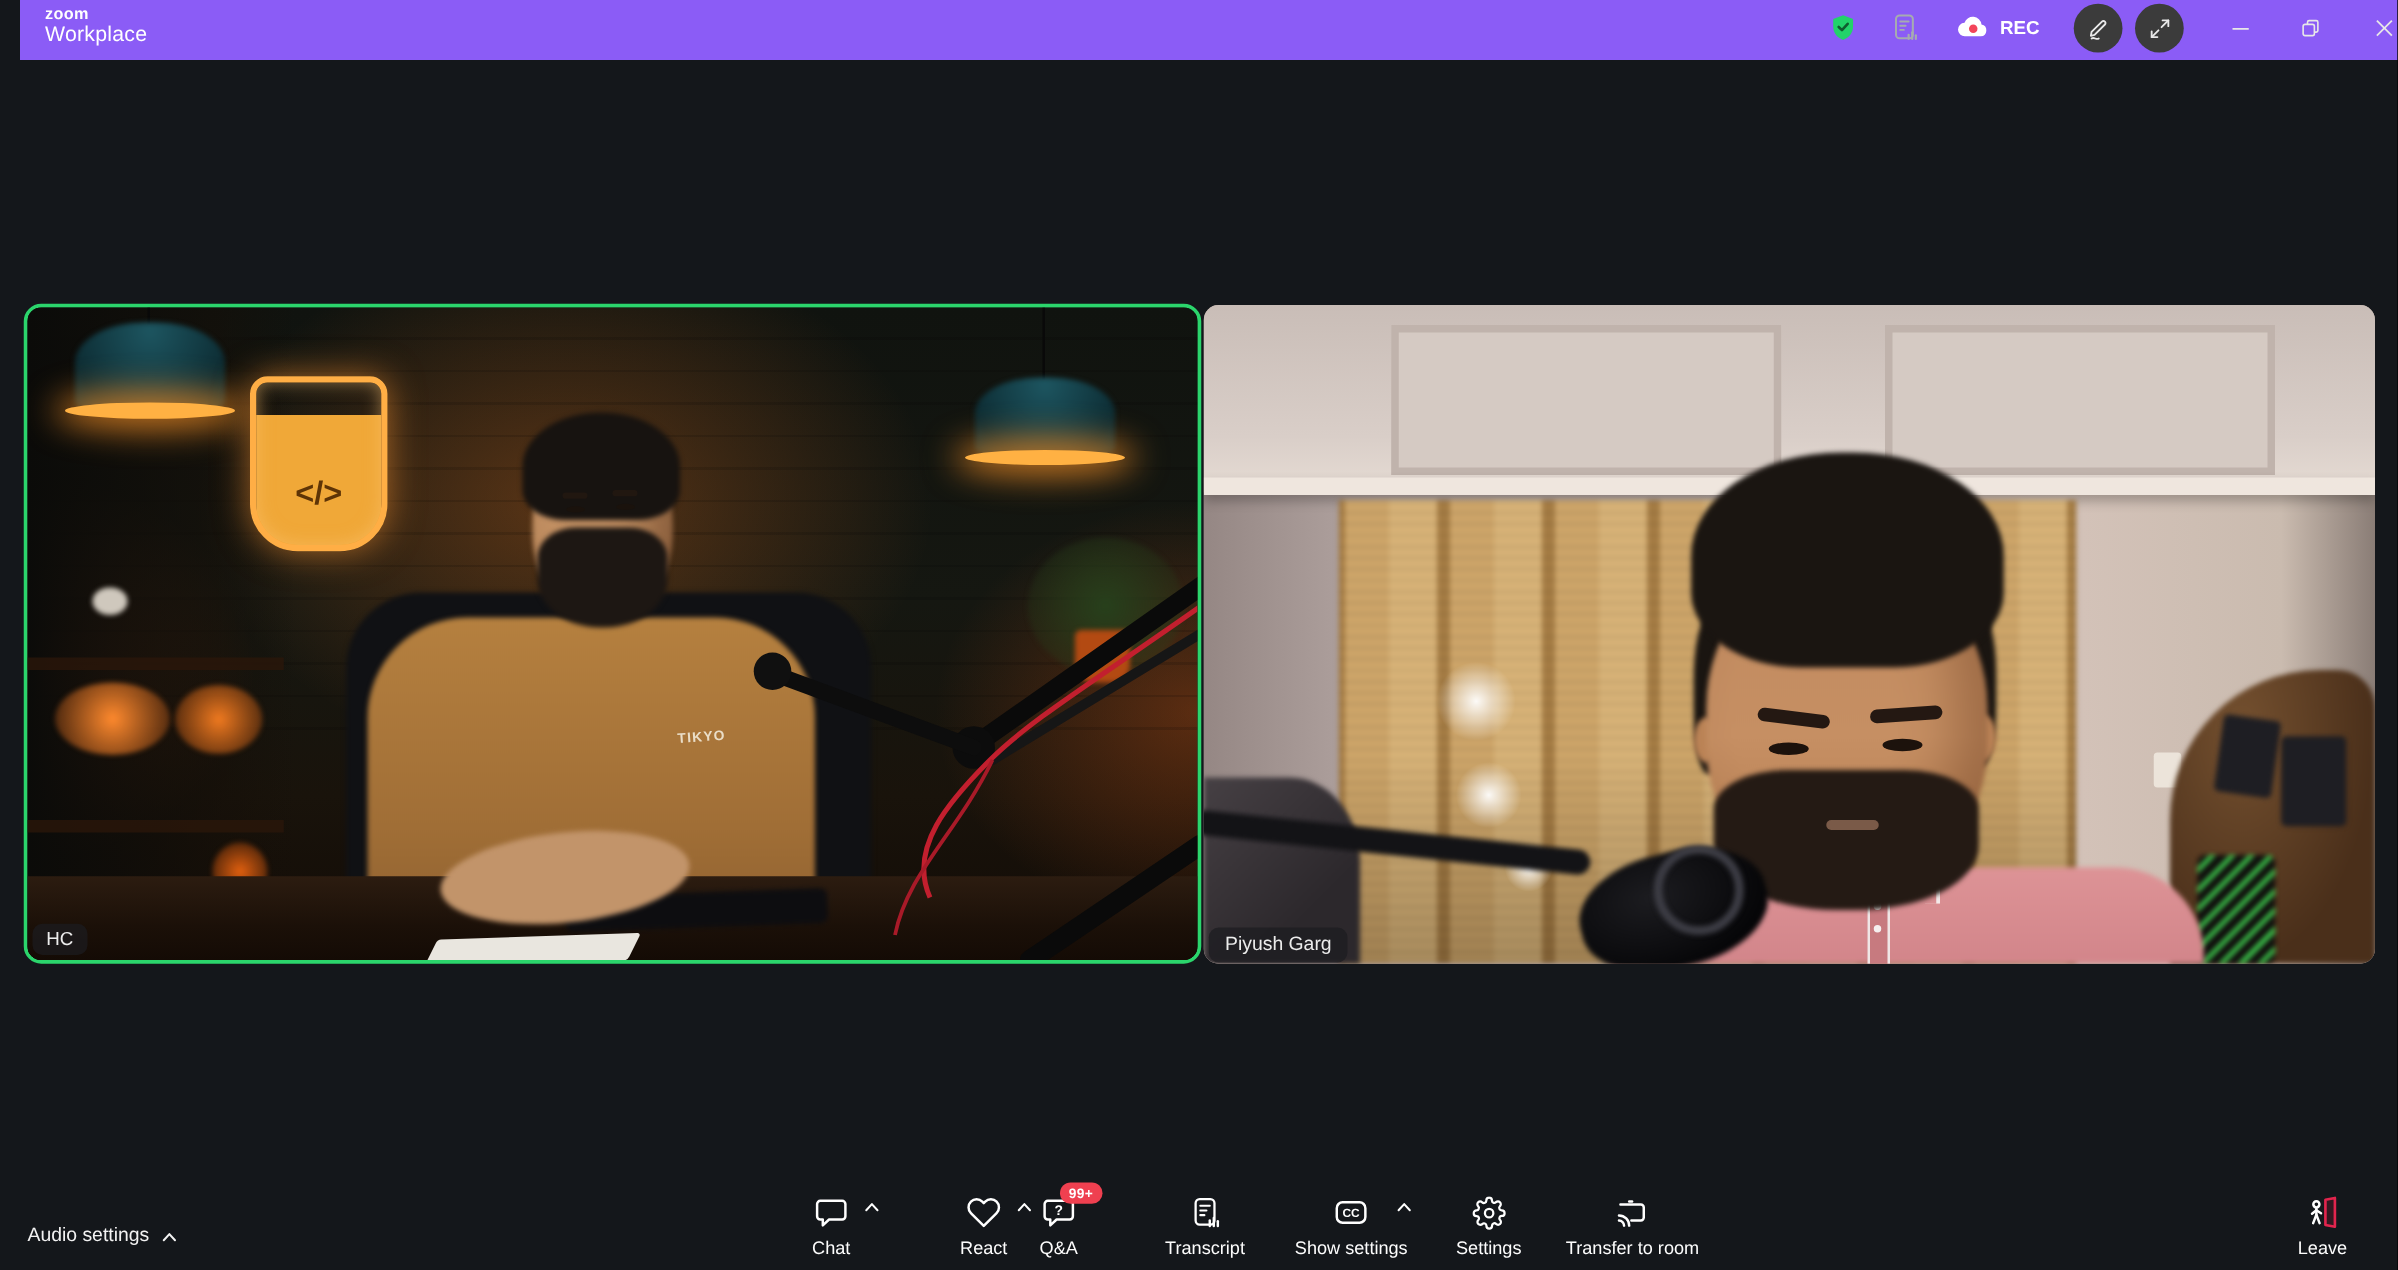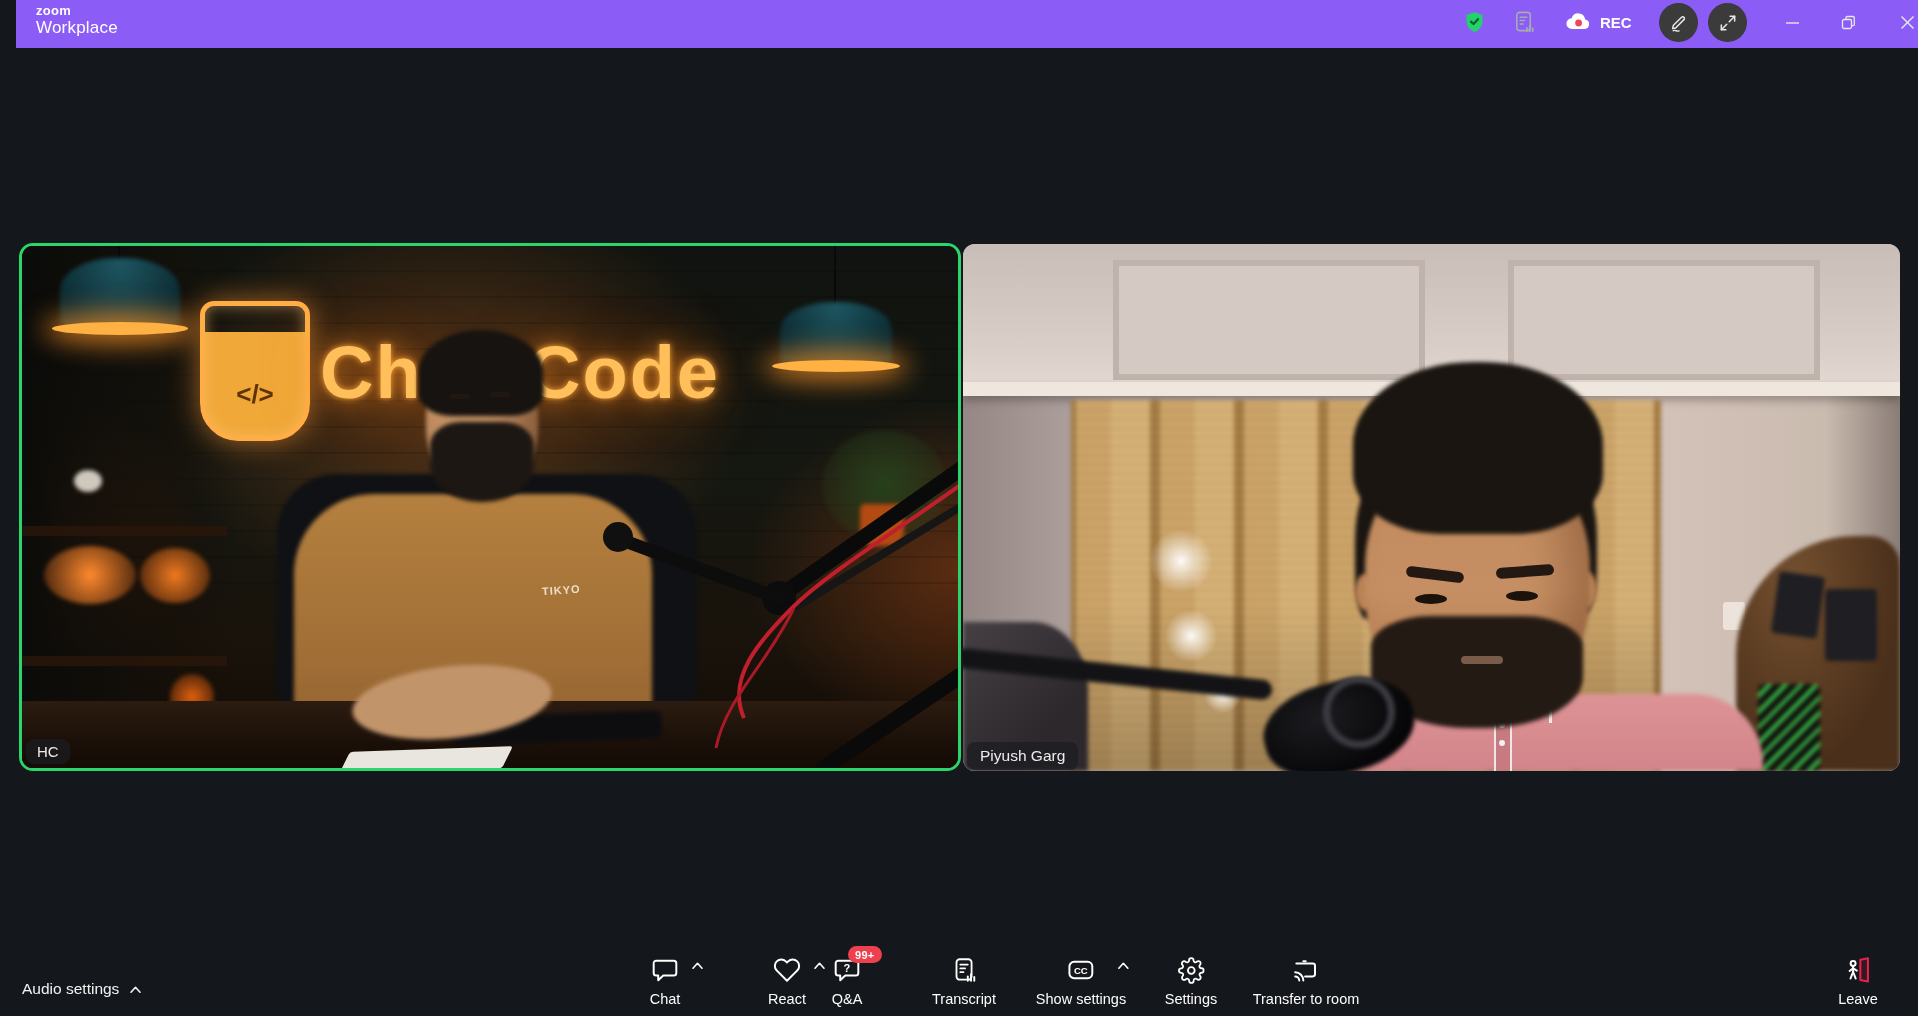--- a/index.html
+++ b/index.html
@@ -212,22 +212,20 @@
     <div class="lt-lampcord" style="left:96px;top:0;height:14px;"></div>
     <div class="lt-cone soft" style="left:38px;top:12px;width:120px;height:70px;"></div>
     <div class="lt-rim" style="left:30px;top:76px;width:136px;height:13px;"></div>
     <div class="lt-lampcord" style="left:812px;top:0;height:58px;"></div>
     <div class="lt-cone soft" style="left:758px;top:56px;width:112px;height:62px;"></div>
     <div class="lt-rim" style="left:750px;top:114px;width:128px;height:12px;"></div>
 
     <div class="lt-glass">
       <span class="lt-code-glyph">&lt;/&gt;</span>
     </div>
-    <div class="lt-sign" style="left:298px;">Ch</div>
-    <div class="lt-sign" style="left:505px;">Code</div>
 
     <div class="lt-plant soft" style="left:800px;top:184px;width:125px;height:110px;background:radial-gradient(circle,#27401c,rgba(20,30,12,0));"></div>
     <div class="soft" style="left:838px;top:258px;width:44px;height:42px;background:#b34a12;border-radius:5px 5px 14px 14px;"></div>
 
     <div class="lt-chair soft"></div>
     <div class="lt-body soft"></div>
     <div class="lt-shirt-text">TIKYO</div>
     <div class="lt-face soft"></div>
     <div class="lt-hair soft"></div>
     <div class="lt-brow" style="left:428px;top:148px;"></div>

